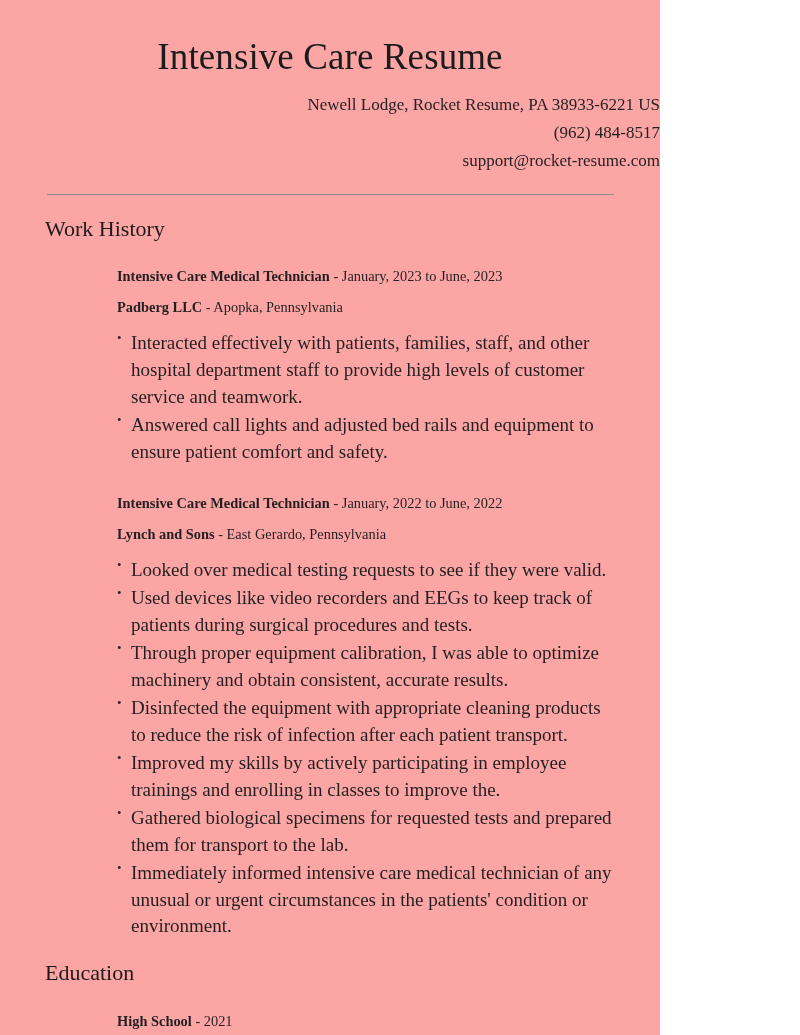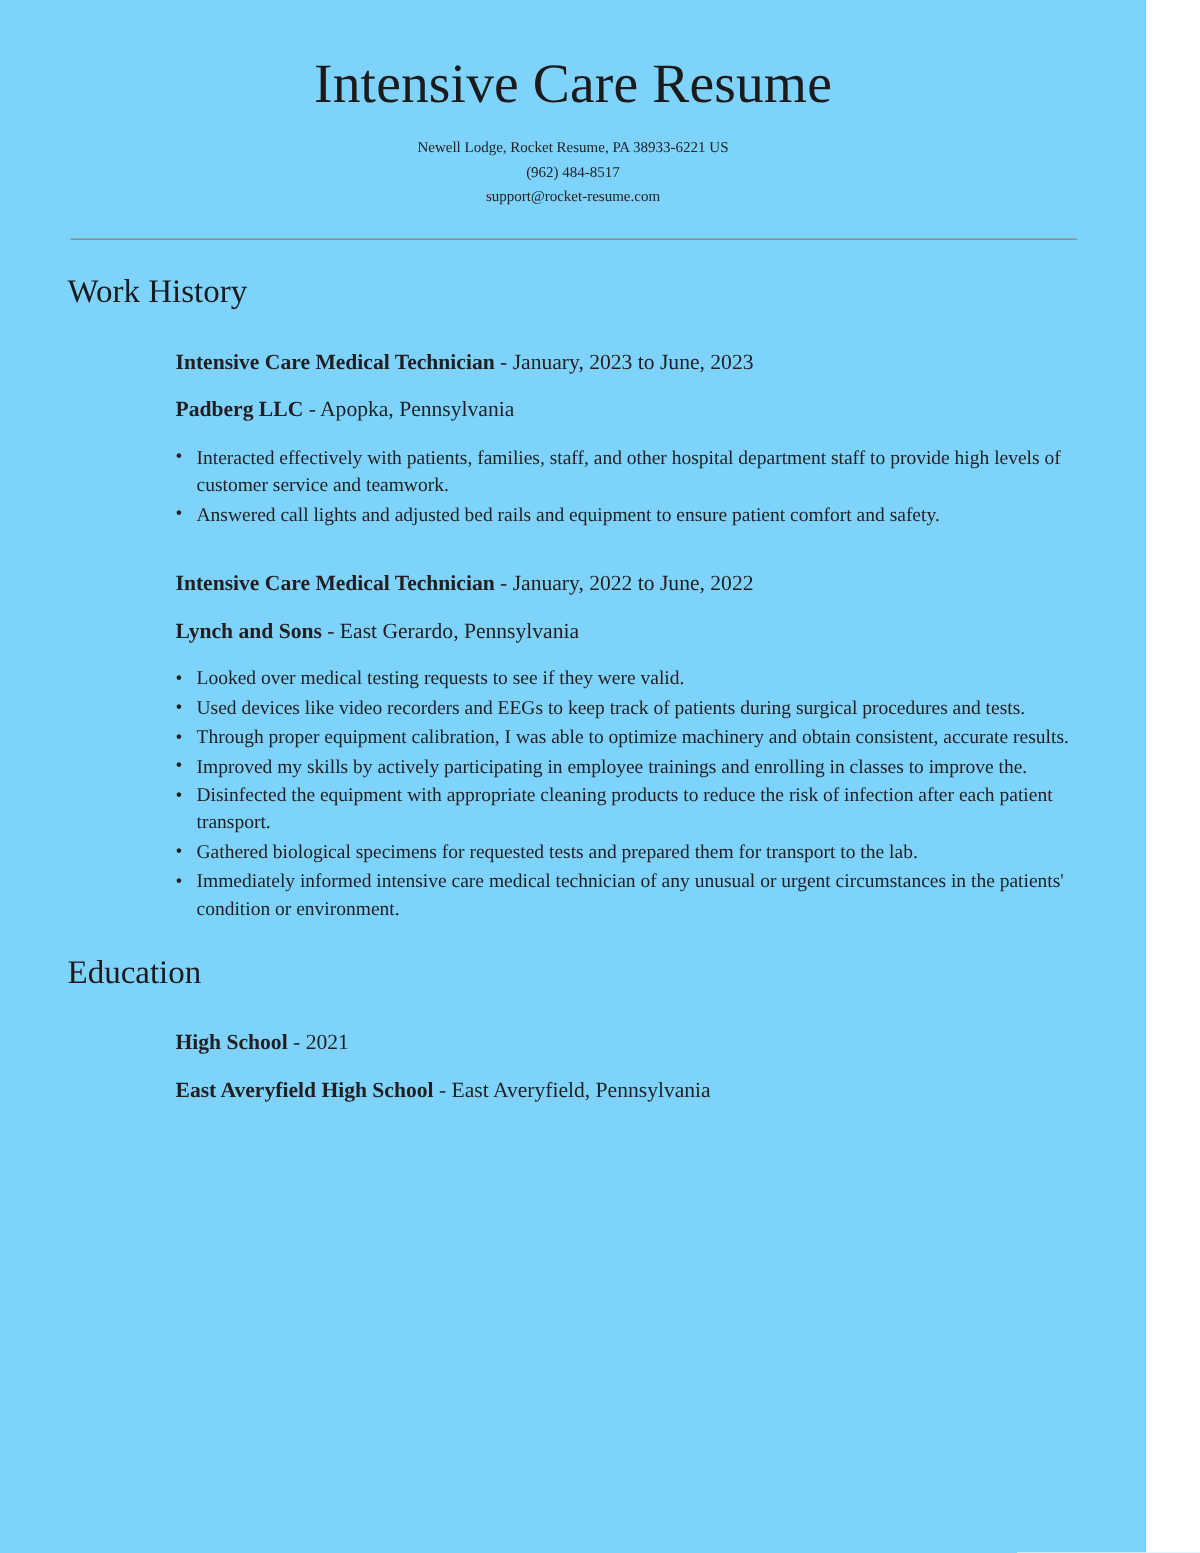--- a/index.html
+++ b/index.html
@@ -8,46 +8,47 @@
     background: #ffffff;
   }
   body {
     width: 800px;
     height: 1035px;
     font-family: "Liberation Serif", "DejaVu Serif", serif;
     color: #231f20;
     -webkit-font-smoothing: antialiased;
   }
   .page {
-    width: 764px;
+    width: 660px;
     height: 1035px;
     box-sizing: border-box;
     padding: 0;
     position: relative;
-    background: #7dd3fc;
+    background: #fca5a5;
   }
 
   
   .header {
     text-align: center;
     padding-top: 36px;
   }
   .resume-title {
     font-size: 37px;
     font-weight: 400;
     line-height: 1.12;
     margin: 0 0 14px 0;
     letter-spacing: 0.1px;
     color: #1c1a1a;
   }
   .contact-line {
-    font-size: 10px;
+    font-size: 17px;
     line-height: 1.63;
     margin: 0;
     color: #262223;
+    text-align: right;
   }
 
   .divider {
     border: 0;
     border-top: 1px solid #8d8d8d;
     margin: 19px 46px 0 47px;
     height: 0;
   }
 
   
@@ -84,21 +85,21 @@
     font-weight: 700;
   }
 
   .bullets {
     list-style: none;
     margin: 8px 0 0 0;
     padding: 0;
   }
   .bullets li {
     position: relative;
-    font-size: 13px;
+    font-size: 19px;
     line-height: 1.42;
     padding-left: 26px;
     margin-bottom: 1px;
     color: #231f20;
     max-width: 625px;
     font-family: Liberation Serif, serif;
   }
   .bullets li::before {
     content: "\2022";
     position: absolute;
@@ -144,22 +145,22 @@
         <p class="entry-line">
           <span class="strong">Intensive Care Medical Technician</span><span> - January, 2022 to June, 2022</span>
         </p>
         <p class="entry-line">
           <span class="strong">Lynch and Sons</span><span> - East Gerardo, Pennsylvania</span>
         </p>
         <ul class="bullets">
           <li>Looked over medical testing requests to see if they were valid.</li>
           <li>Used devices like video recorders and EEGs to keep track of patients during surgical procedures and tests.</li>
           <li>Through proper equipment calibration, I was able to optimize machinery and obtain consistent, accurate results.</li>
+          <li>Disinfected the equipment with appropriate cleaning products to reduce the risk of infection after each patient transport.</li>
           <li>Improved my skills by actively participating in employee trainings and enrolling in classes to improve the.</li>
-          <li>Disinfected the equipment with appropriate cleaning products to reduce the risk of infection after each patient transport.</li>
           <li>Gathered biological specimens for requested tests and prepared them for transport to the lab.</li>
           <li>Immediately informed intensive care medical technician of any unusual or urgent circumstances in the patients' condition or environment.</li>
         </ul>
       </div>
 
     </div>
   </div>
 
   <div class="section education-section">
     <h2 class="section-heading">Education</h2>

